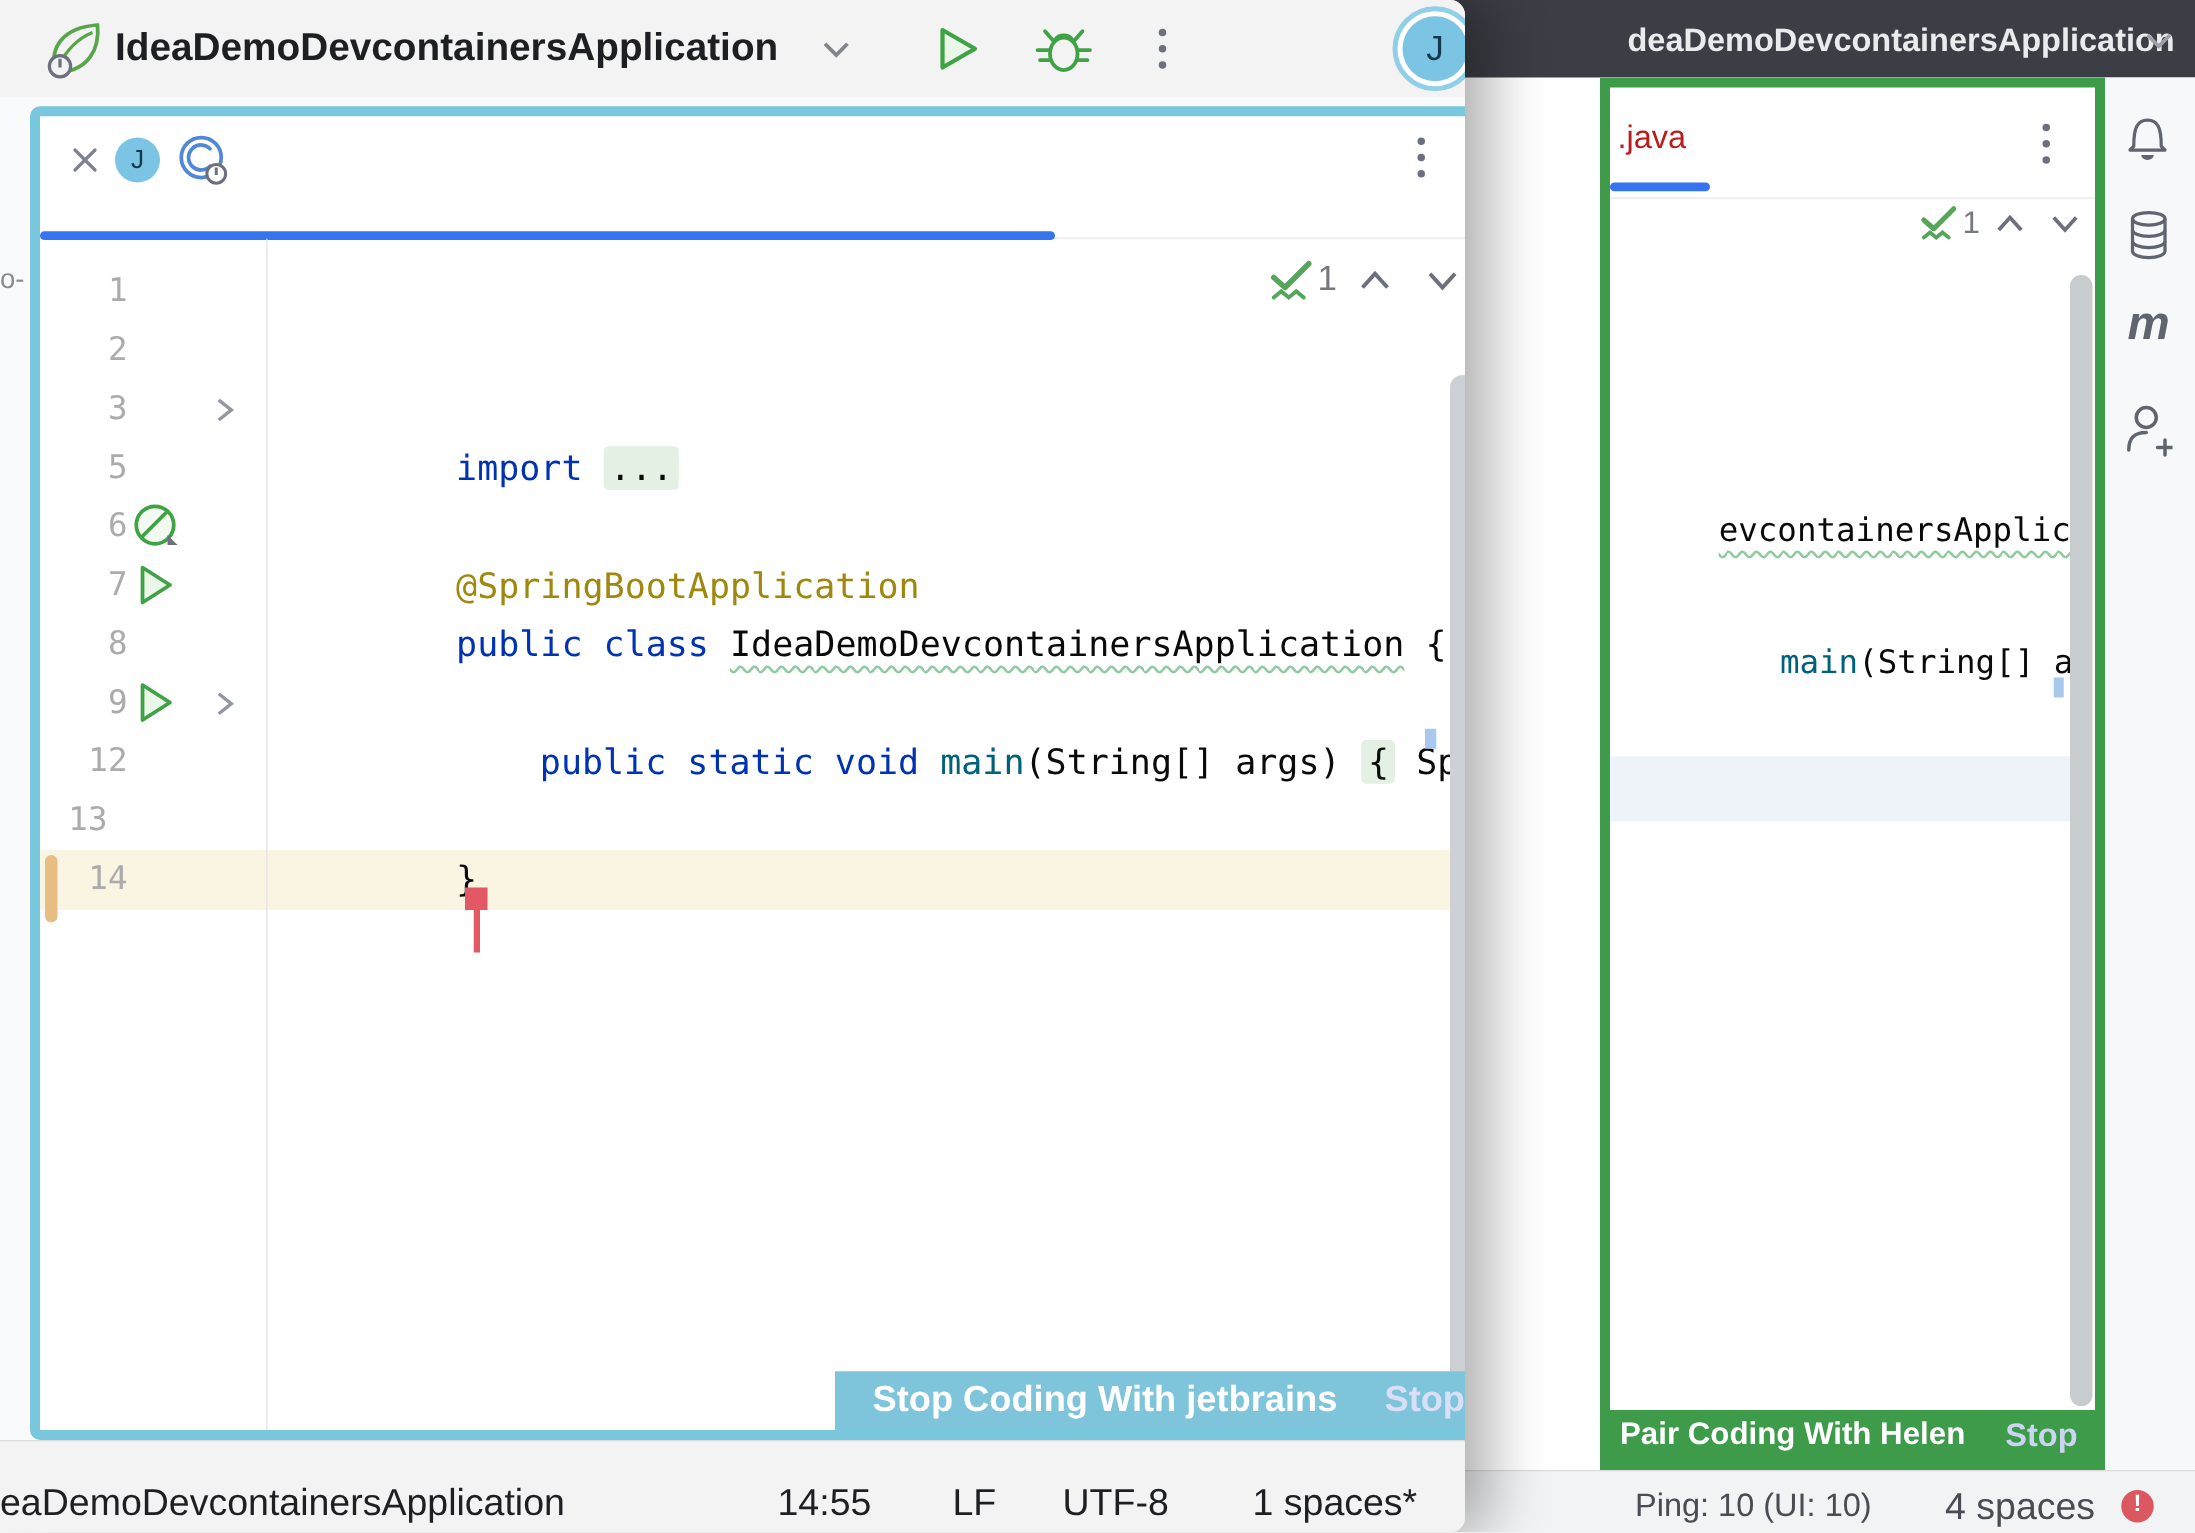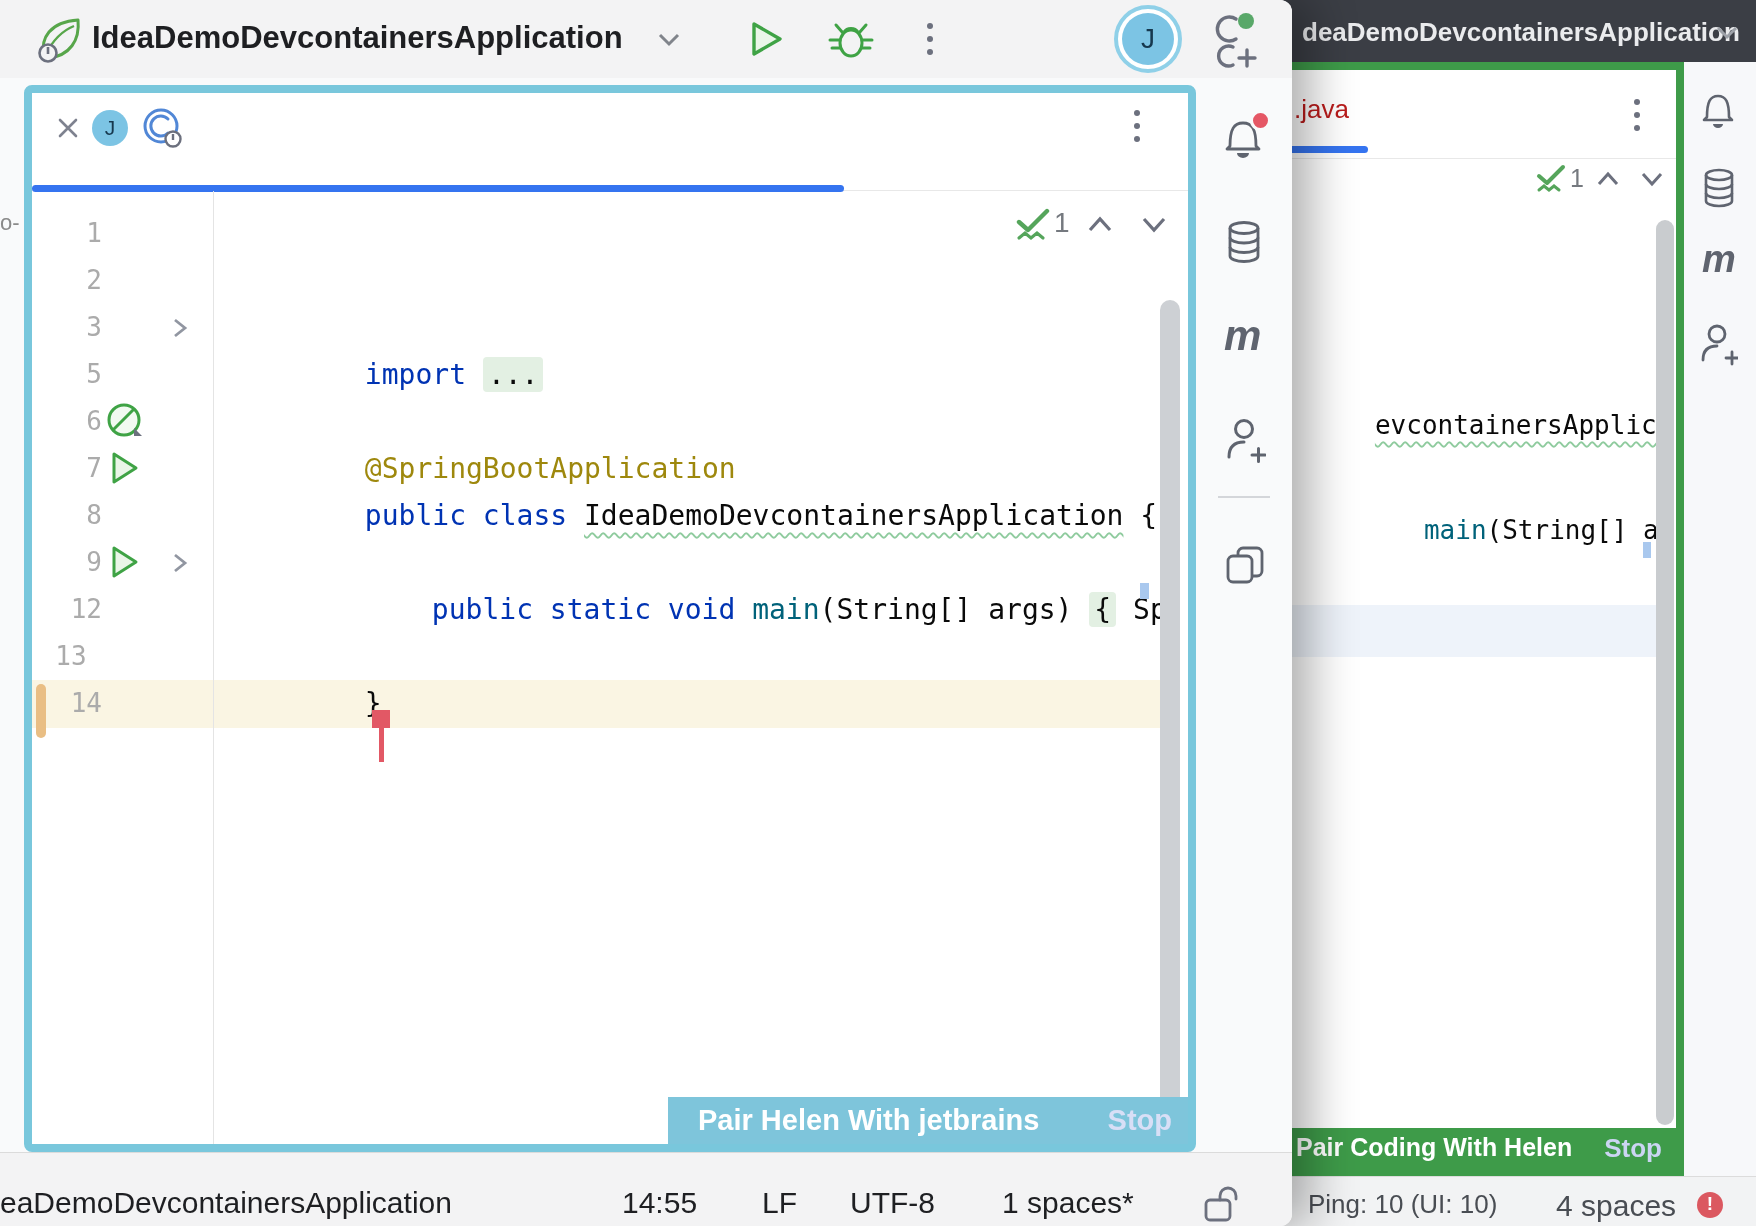--- a/index.html
+++ b/index.html
@@ -91,22 +91,22 @@
     <span class="abs ui" style="right:14px;top:5px;font-size:26px;font-weight:bold;color:#CBD5F2;">Stop</span>
   </div>
 
   <div class="abs" style="left:1160px;top:1176px;width:596px;height:50px;background:#F2F3F4;border-top:1px solid #DCDCDC;box-sizing:border-box;z-index:1;"></div>
   <div class="abs ui" style="left:1308px;top:1189px;z-index:1;font-size:26px;color:#494D53;white-space:nowrap;">Ping: 10 (UI: 10)</div>
   <div class="abs ui" style="left:1556px;top:1189px;z-index:1;font-size:30px;color:#494D53;white-space:nowrap;">4 spaces</div>
   <div class="abs" style="left:1697px;top:1192px;width:26px;height:26px;border-radius:50%;background:#DB5860;z-index:1;">
     <span class="abs ui" style="left:0;top:1px;width:26px;text-align:center;font-size:19px;font-weight:bold;color:#fff;">!</span>
   </div>
 
-  <div class="abs" style="left:0;top:0;width:1292px;height:1226px;background:#F9FAFB;z-index:2;
-              border-radius:0 12px 12px 0;overflow:hidden;box-shadow:18px 0 48px rgba(0,0,0,0.33);">
+  <div class="abs" style="left:0;top:0;width:1128px;height:1226px;background:#F9FAFB;z-index:2;
+              border-radius:0 12px 12px 0;overflow:hidden;box-shadow:18px 0 48px rgba(0,0,0,0.33);padding-left:44px;">
 
     <div class="abs" style="left:0;top:0;width:1292px;height:78px;background:#F3F3F4;"></div>
     <svg class="abs" style="left:34px;top:14px;" width="52" height="50" viewBox="0 0 52 50">
       <path d="M10,42 C6,24 16,8 44,6 C46,26 36,42 14,44" fill="none" stroke="#57A64A" stroke-width="3" stroke-linejoin="round"></path>
       <path d="M12,40 C20,24 30,16 40,12" fill="none" stroke="#57A64A" stroke-width="2.4"></path>
       <circle cx="14" cy="39" r="8.5" fill="#F3F3F4" stroke="#6C707E" stroke-width="2.6"></circle>
       <line x1="14" y1="33" x2="14" y2="40" stroke="#6C707E" stroke-width="2.6"></line>
     </svg>
     <div class="abs ui" style="left:92px;top:20px;font-size:31px;font-weight:600;color:#1E1F22;white-space:nowrap;">IdeaDemoDevcontainersApplication</div>
     <svg class="abs" style="left:656px;top:30px;" width="26" height="20" viewBox="0 0 26 20">
@@ -182,21 +182,21 @@
     <div class="abs" style="left:213px;top:191px;width:1px;height:953px;background:#E4E4E4;"></div>
     <div class="abs num" style="left:40px;top:210px;width:62px;">1</div>
     <div class="abs num" style="left:40px;top:257px;width:62px;">2</div>
     <div class="abs num" style="left:40px;top:304px;width:62px;">3</div>
     <div class="abs num" style="left:40px;top:351px;width:62px;">5</div>
     <div class="abs num" style="left:40px;top:398px;width:62px;">6</div>
     <div class="abs num" style="left:40px;top:445px;width:62px;">7</div>
     <div class="abs num" style="left:40px;top:492px;width:62px;">8</div>
     <div class="abs num" style="left:40px;top:539px;width:62px;">9</div>
     <div class="abs num" style="left:40px;top:586px;width:62px;">12</div>
-    <div class="abs num" style="left:40px;top:633px;width:62px;text-align:center;">13</div>
+    <div class="abs num" style="left:24px;top:633px;width:62px;">13</div>
     <div class="abs num" style="left:40px;top:680px;width:62px;">14</div>
 
     <svg class="abs" style="left:168px;top:316px;" width="22" height="24" viewBox="0 0 22 24">
       <polyline points="7,4 17,12 7,20" fill="none" stroke="#9196A1" stroke-width="2.8"></polyline>
     </svg>
     <svg class="abs" style="left:104px;top:400px;" width="44" height="44" viewBox="0 0 44 44">
       <circle cx="20" cy="20" r="15" fill="#F2FAF1" stroke="#3FA345" stroke-width="3"></circle>
       <line x1="30" y1="9" x2="9" y2="30" stroke="#3FA345" stroke-width="3"></line>
       <path d="M30,36 h8 l-8,-8 z" fill="#6C707E"></path>
     </svg>
@@ -228,21 +228,21 @@
       </div>
     </div>
 
     <div class="abs" style="left:372px;top:710px;width:18px;height:18px;background:#E25865;"></div>
     <div class="abs" style="left:379px;top:728px;width:5px;height:34px;background:#E25865;"></div>
 
     <div class="abs" style="left:1160px;top:300px;width:20px;height:830px;background:#CDD0D4;border-radius:10px;"></div>
     <div class="abs" style="left:1140px;top:583px;width:9px;height:16px;background:#A9C8EE;"></div>
 
     <div class="abs" style="left:668px;top:1097px;width:520px;height:47px;background:#7EC5DB;">
-      <span class="abs ui" style="left:30px;top:7px;font-size:29px;font-weight:bold;color:#FFFFFF;white-space:nowrap;">Pair Helen With jetbrains</span>
+      <span class="abs ui" style="left:30px;top:7px;font-size:29px;font-weight:bold;color:#FFFFFF;white-space:nowrap;">Stop Coding With jetbrains</span>
       <span class="abs ui" style="right:16px;top:7px;font-size:29px;font-weight:bold;color:#D8DFF6;">Stop</span>
     </div>
 
     <div class="abs" style="left:1196px;top:78px;width:96px;height:1074px;background:#F9FAFB;"></div>
     <svg class="abs" style="left:1222px;top:116px;" width="42" height="44" viewBox="0 0 42 44">
       <path d="M8,30 C8,13 12,7 21,7 C30,7 34,13 34,30 L37,33 H5 Z" fill="none" stroke="#5F646F" stroke-width="2.8" stroke-linejoin="round"></path>
       <path d="M15,37 a6,5 0 0 0 12,0 z" fill="#5F646F"></path>
     </svg>
     <div class="abs" style="left:1250px;top:110px;width:15px;height:15px;border-radius:50%;background:#E55765;border:3px solid #F9FAFB;"></div>
     <svg class="abs" style="left:1226px;top:220px;" width="36" height="44" viewBox="0 0 36 44">

